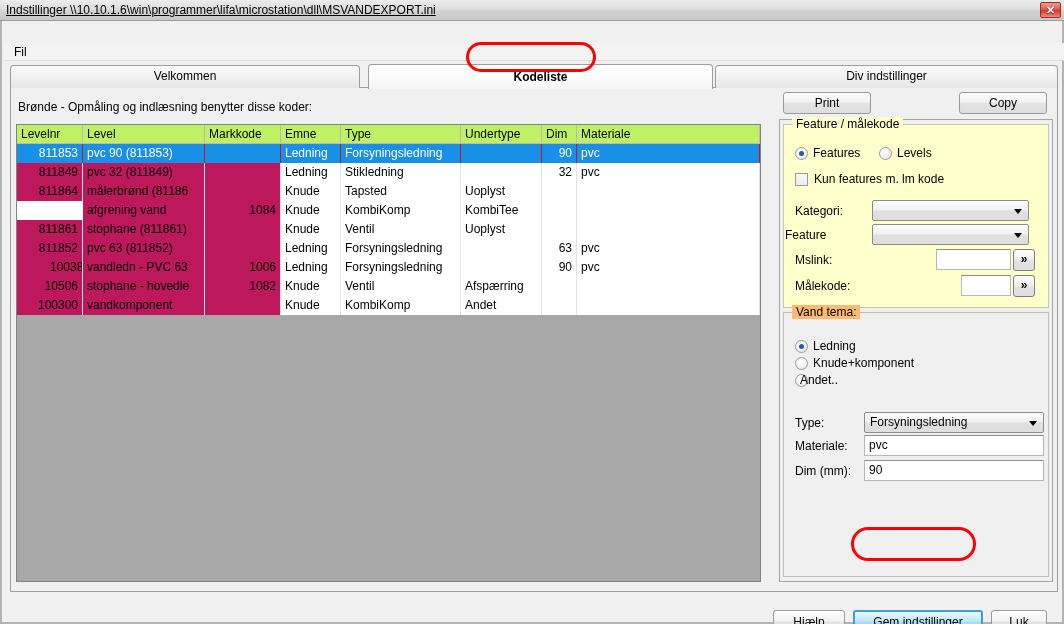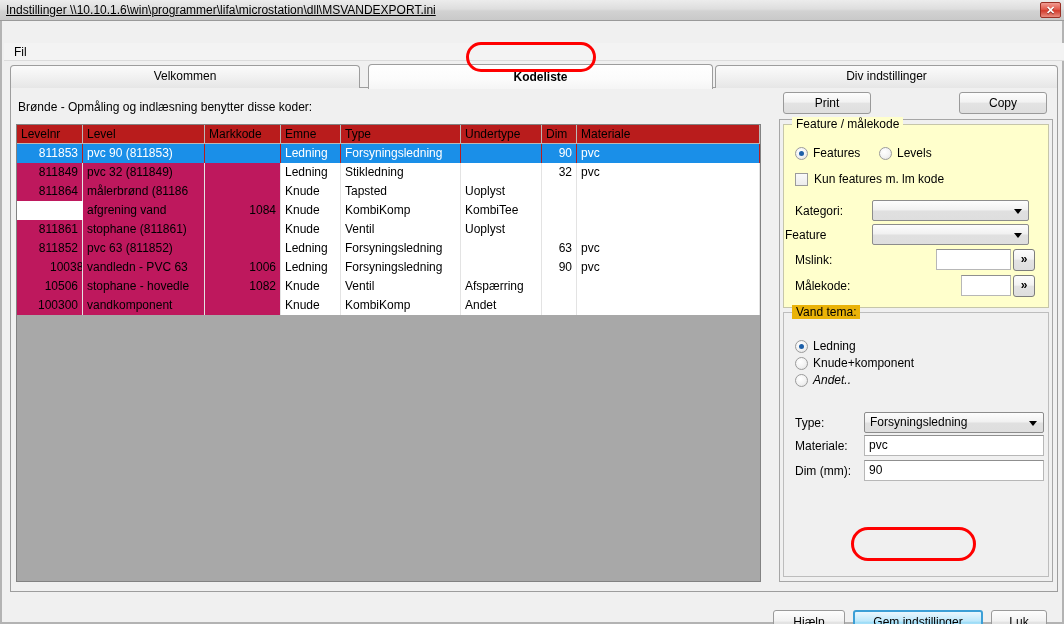--- a/index.html
+++ b/index.html
@@ -128,21 +128,21 @@
     position:absolute;left:0;top:0;width:100%;height:19px;
     background:#f5f5f5;border-bottom:1px solid #b9b9b9;
     box-sizing:border-box;
   }
   .grid-head .hc{
     position:absolute;top:0;height:18px;line-height:18px;
     font-size:12px;color:#000;
     border-right:1px solid #b9b9b9;
     box-sizing:border-box;padding-left:4px;
     white-space:nowrap;overflow:hidden;
-    background:#b91c1c;
+    background:#bef264;
     cursor:pointer;
   }
   .grid-rows{
     position:absolute;left:0;top:19px;width:100%;
   }
   .row{
     position:relative;height:19px;width:100%;
     background:#ffffff;
     cursor:default;
   }
@@ -177,21 +177,21 @@
   .gbox-vand{
     left:3px;top:192px;width:266px;height:265px;
     background:#f0f0f0;
     border:1px solid #bdbdbd;
   }
   .gtitle{
     position:absolute;top:-8px;left:8px;padding:0 4px;
     font-size:12px;color:#000;white-space:nowrap;
   }
   .gbox-feature .gtitle{background:#ffffcc;}
-  .gbox-vand .gtitle{background:#eab308;}
+  .gbox-vand .gtitle{background:#fdba74;}
 
   .radio{
     position:absolute;width:13px;height:13px;border-radius:50%;
     background:radial-gradient(circle at 40% 35%,#ffffff 0%,#f2f2f2 55%,#dcdcdc 100%);
     border:1px solid #9b9b9b;box-sizing:border-box;cursor:pointer;
   }
   .radio.on::after{
     content:"";position:absolute;left:3px;top:3px;width:5px;height:5px;border-radius:50%;
     background:#1d5fa8;
   }
@@ -413,21 +413,21 @@
       <div class="gbox gbox-vand">
         <div class="gtitle">Vand tema:</div>
 
         <div class="radio on" style="left:11px;top:27px;"></div>
         <div class="rlabel" style="left:29px;top:26px;">Ledning</div>
 
         <div class="radio" style="left:11px;top:44px;"></div>
         <div class="rlabel" style="left:29px;top:43px;">Knude+komponent</div>
 
         <div class="radio" style="left:11px;top:61px;"></div>
-        <div class="rlabel" style="left:29px;top:60px;font-style:italic;">Andet..</div>
+        <div class="rlabel" style="left:16px;top:60px;">Andet..</div>
 
         <div class="flabel" style="left:11px;top:103px;">Type:</div>
         <div class="combo" style="left:80px;top:99px;width:180px;">
           <span>Forsyningsledning</span>
           <span class="arrow"></span>
         </div>
 
         <div class="flabel" style="left:11px;top:126px;">Materiale:</div>
         <div class="txt" style="left:80px;top:122px;width:180px;">pvc</div>
 

